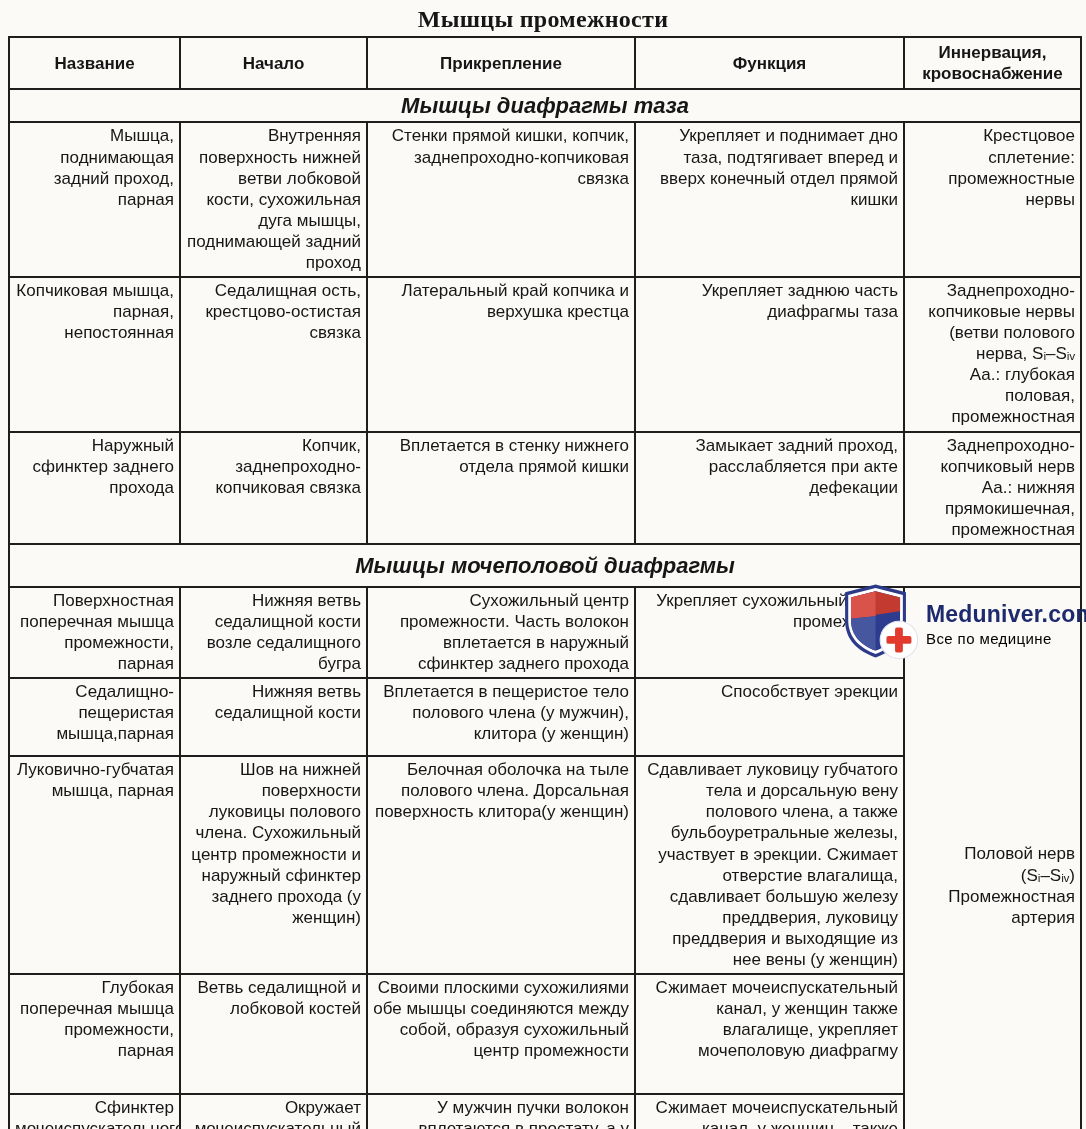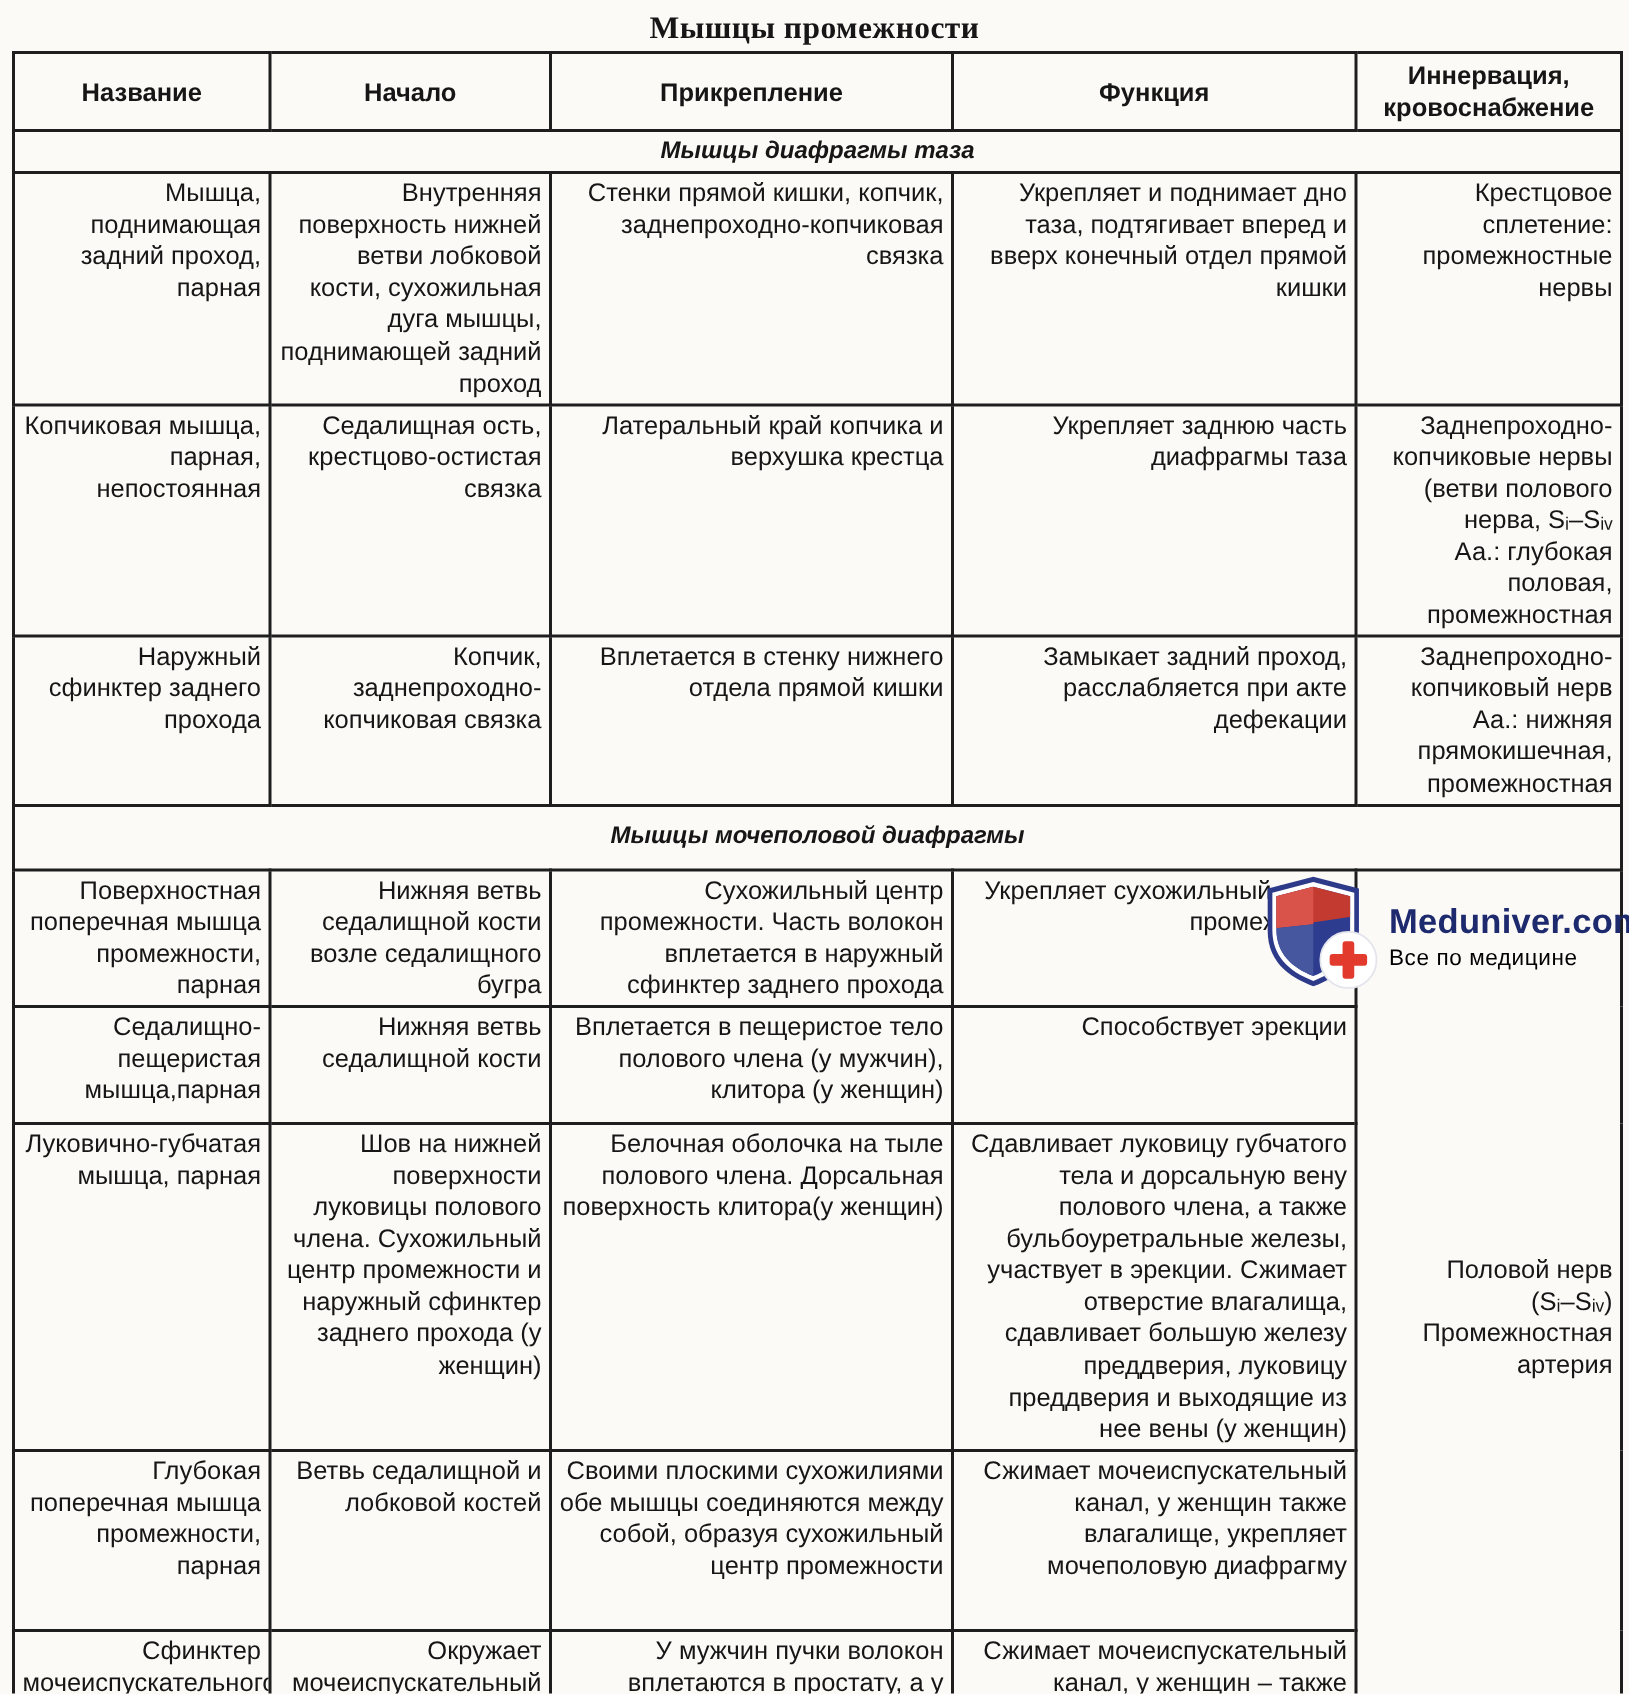--- a/index.html
+++ b/index.html
@@ -8,21 +8,21 @@
     background:#fbfaf7;
     font-family:"Liberation Sans", sans-serif;
     color:#161616;
     position:relative;
     overflow:hidden;
   }
   .page-title{
     text-align:center;
     font-family:"Liberation Serif", serif;
     font-weight:bold;
-    font-size:21px;
+    font-size:24px;
     padding:6px 0 3px 0;
     letter-spacing:0.3px;
   }
   table.muscles{
     border-collapse:collapse;
     table-layout:fixed;
     margin-left:8px;
     width:1072px;
   }
   .muscles td, .muscles th{
@@ -39,21 +39,21 @@
     text-align:center;
     vertical-align:middle;
     font-weight:bold;
     padding:4px 4px;
   }
   .muscles td.section{
     text-align:center;
     vertical-align:middle;
     font-weight:bold;
     font-style:italic;
-    font-size:16px;
+    font-size:22px;
     padding:2px;
   }
   .muscles td.merged{
     vertical-align:middle;
   }
   
   .watermark{
     position:absolute;
     left:842px;top:583px;
     display:flex;

